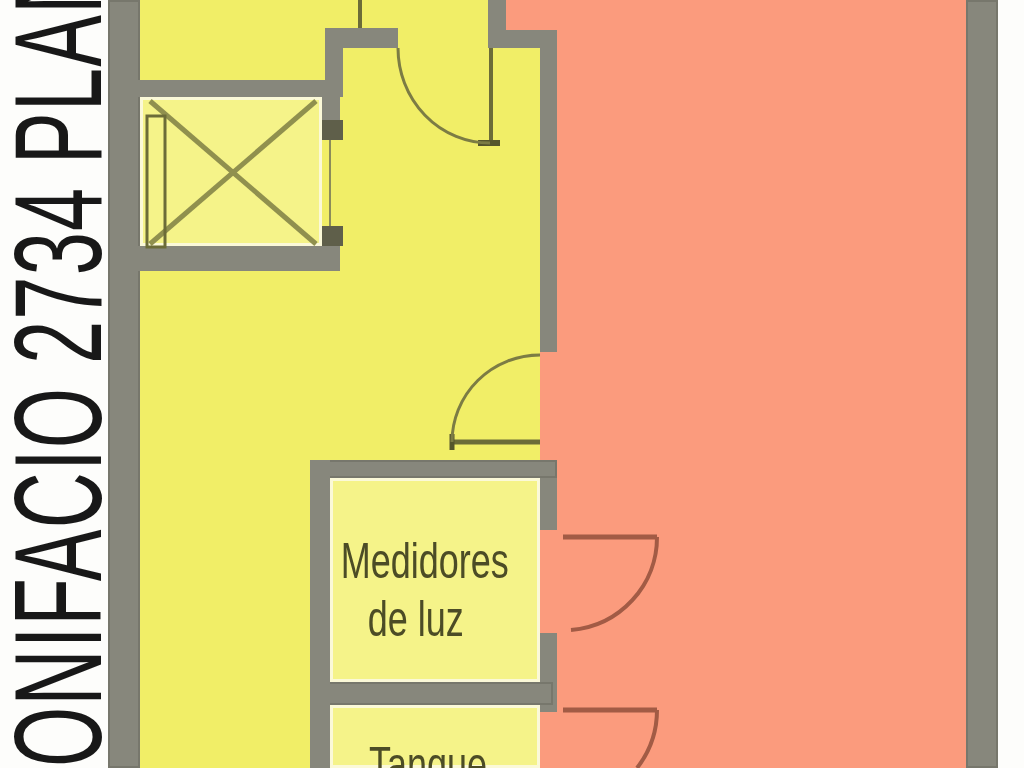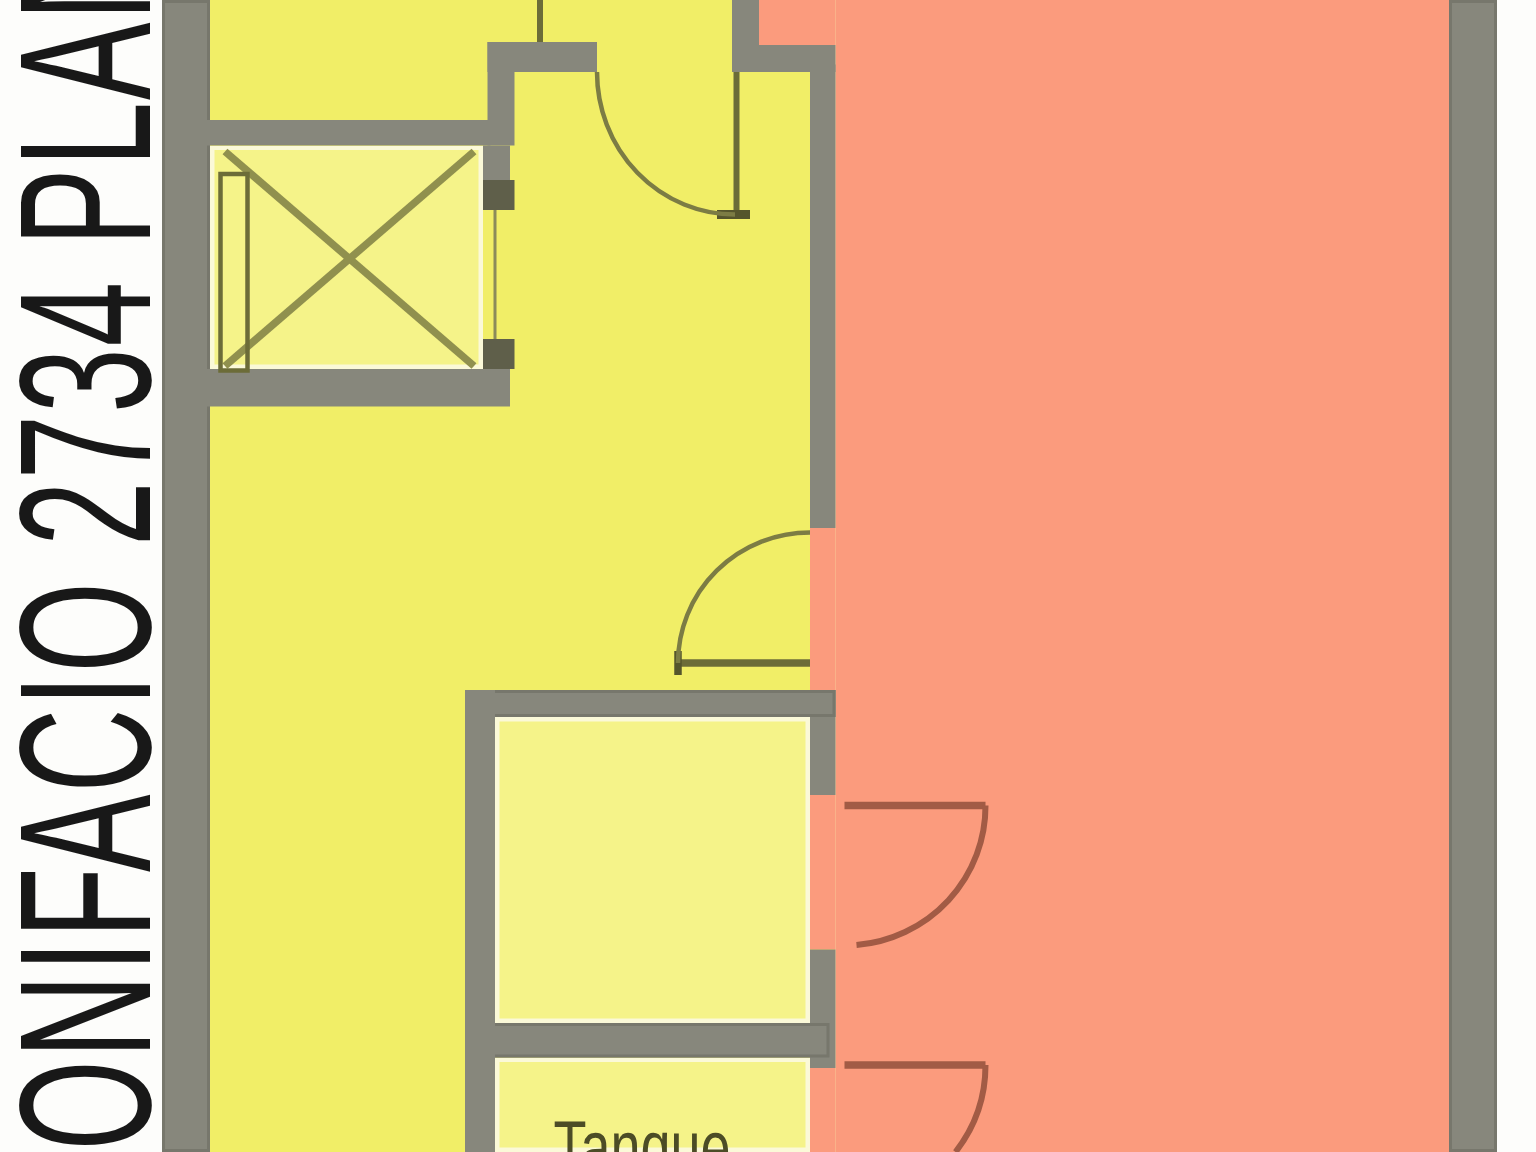--- a/index.html
+++ b/index.html
@@ -115,17 +115,23 @@
     </g>
 
     <g>
       <line x1="563" y1="710" x2="657" y2="710" stroke="#a25b45" stroke-width="5"></line>
       <path d="M 657 710 A 94 94 0 0 1 637 768" fill="none" stroke="#a25b45" stroke-width="4"></path>
     </g>
   </svg>
 
   <div id="side-label">BONIFACIO 2734    PLANO</div>
 
+  <div class="room-label" style="left:305px;top:536px;width:240px;">
+    <span class="squeeze">Medidores</span>
+  </div>
+  <div class="room-label" style="left:296px;top:594px;width:240px;">
+    <span class="squeeze">de luz</span>
+  </div>
   <div class="room-label" style="left:298px;top:740px;width:260px;">
     <span class="squeeze">Tanque</span>
   </div>
 
 </div>
 
 </body></html>

